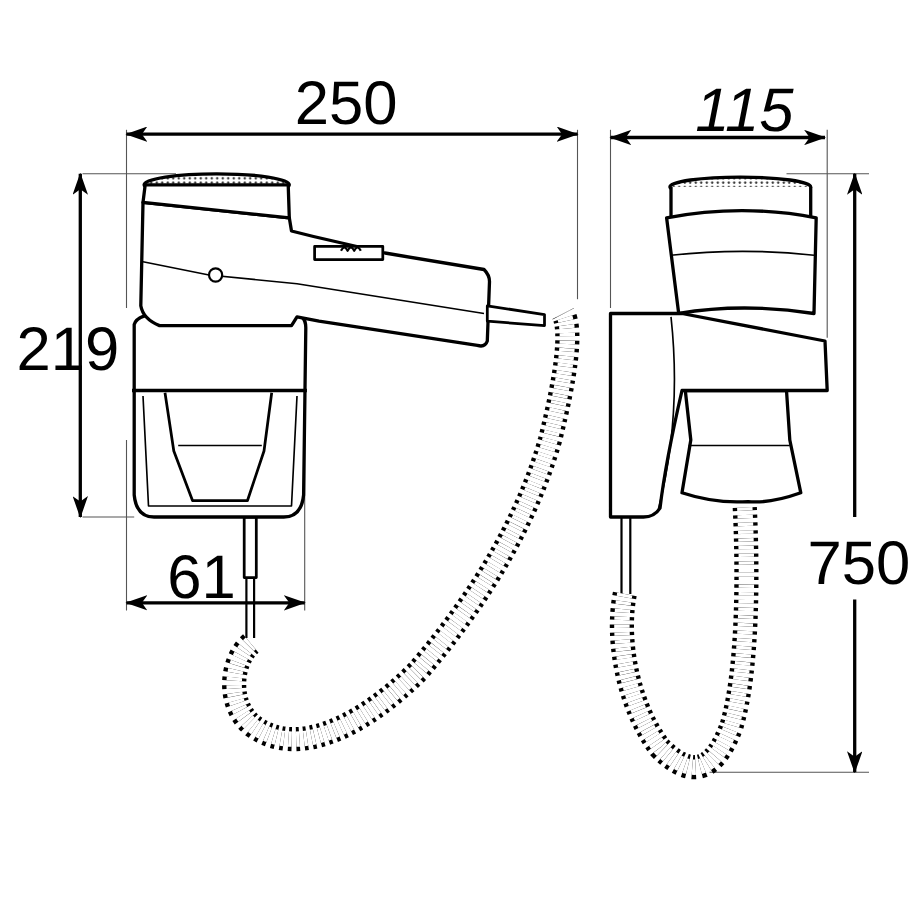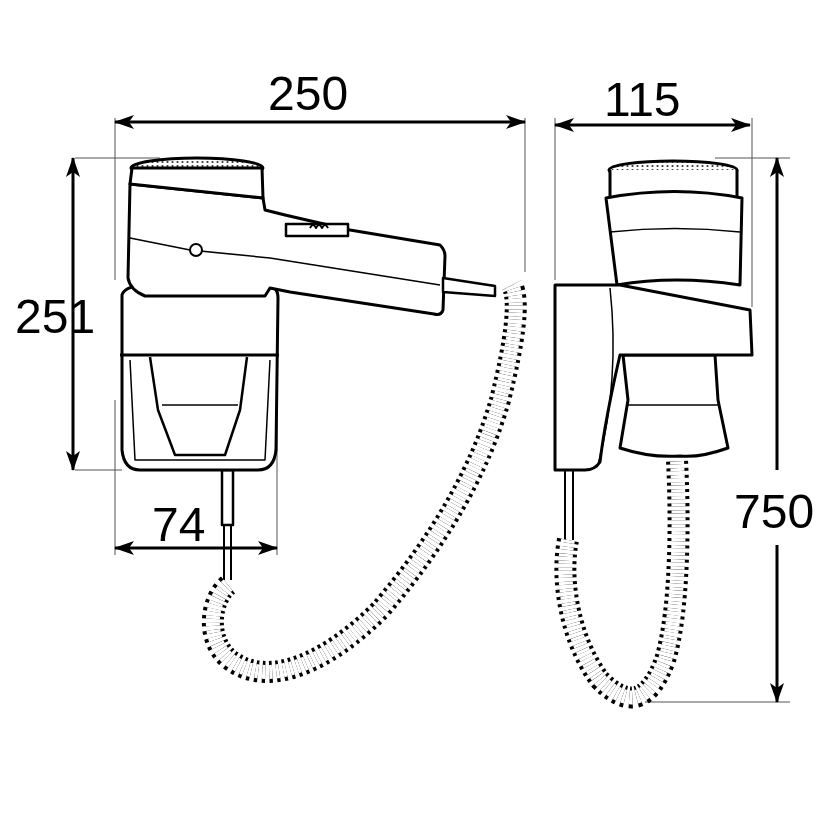--- a/index.html
+++ b/index.html
@@ -1,18 +1,18 @@
 <!DOCTYPE html>
 <html><head>
 <meta charset="utf-8">
 <style>
   html,body{margin:0;padding:0;background:#fff;}
   #stage{position:relative;width:830px;height:830px;overflow:hidden;background:#fff;}
   svg{position:absolute;left:0;top:0;}
-  .dim-label{position:absolute;font-family:"Liberation Sans",sans-serif;color:#000;font-size:48px;line-height:44px;white-space:nowrap;}
+  .dim-label{position:absolute;font-family:"Liberation Sans",sans-serif;color:#000;font-size:56px;line-height:44px;white-space:nowrap;}
 </style>
 </head>
 <body>
 
 <div id="stage">
 
 <svg width="830" height="830" viewBox="0 0 830 830">
   <defs>
     <pattern id="grill" width="5" height="4" patternUnits="userSpaceOnUse">
       <circle cx="2.5" cy="2" r="1.1" fill="#333"></circle>
@@ -93,18 +93,18 @@
 
     <path d="M606,198 Q675,185 742,198 L740,285 Q675,275 617,285 Z"></path>
     <path d="M610,232 Q675,225 740,232" fill="none" stroke-width="1.5"></path>
 
     <path d="M555,285 L620,285 L750,310 L752,355 L620,355 Q605,420 600,462 Q595,470 585,470 L555,470 Z"></path>
     <path d="M610,288 Q620,380 598,465" fill="none" stroke-width="1.5"></path>
   </g>
 </svg>
 
 <div class="dim-label" style="left:268px;top:72px;">250</div>
-<div class="dim-label" style="left:604px;top:78px;">115</div>
-<div class="dim-label" style="left:15px;top:295px;">251</div>
-<div class="dim-label" style="left:152px;top:503px;">74</div>
+<div class="dim-label" style="left:632px;top:78px;font-style:italic;">115</div>
+<div class="dim-label" style="left:15px;top:295px;">219</div>
+<div class="dim-label" style="left:152px;top:503px;">61</div>
 <div class="dim-label" style="left:734px;top:490px;">750</div>
 
 </div>
 
 </body></html>

